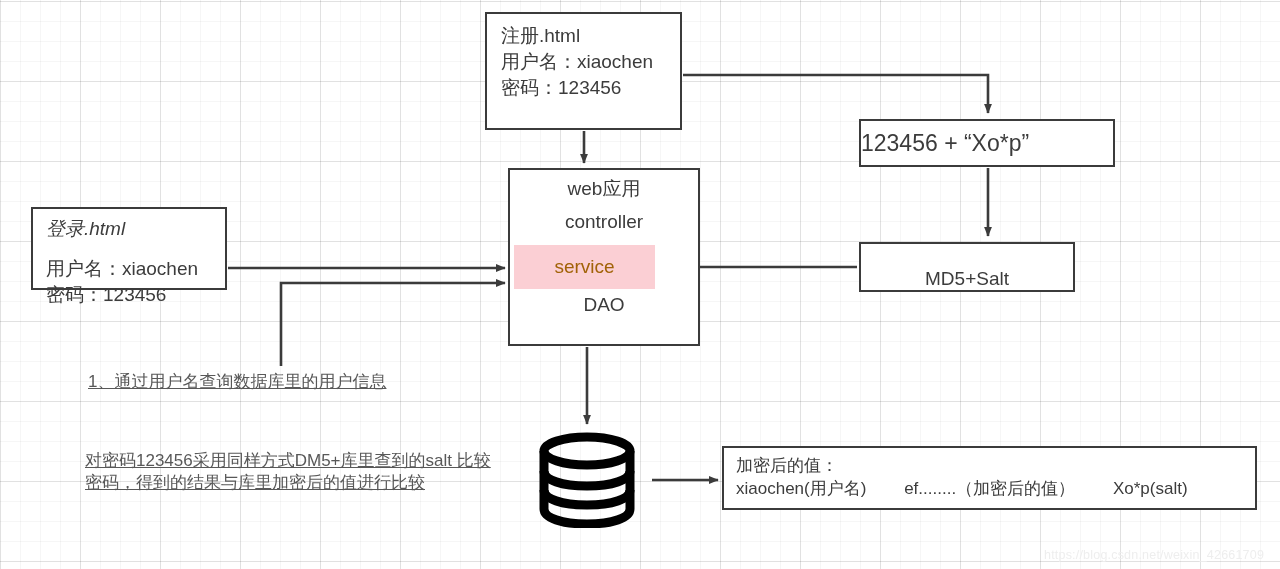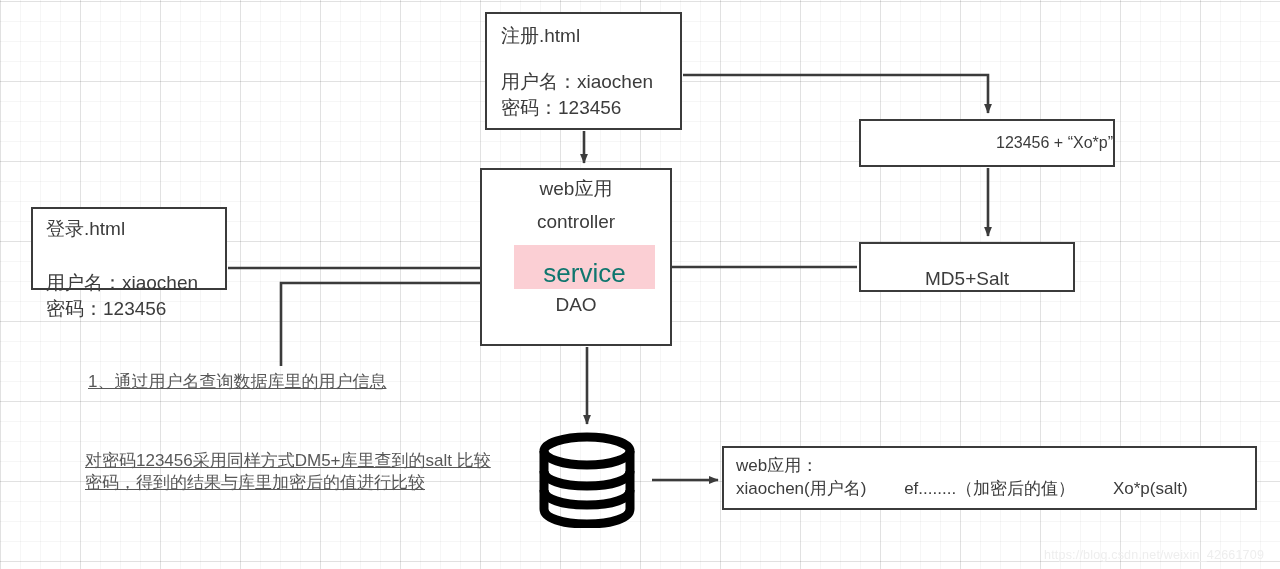--- a/index.html
+++ b/index.html
@@ -42,60 +42,60 @@
     line-height: 1.38;
   }
 
   
   #register-box {
     left: 485px; top: 12px;
     width: 197px; height: 118px;
     padding: 9px 0 0 14px;
     font-size: 19px;
   }
-  #register-box .title { margin-bottom: 20px; }
+  #register-box .title { }
   #register-box .line { font-size: 19px; }
 
   
   #login-box {
     left: 31px; top: 207px;
     width: 196px; height: 83px;
     padding: 7px 0 0 13px;
     font-size: 19px;
   }
-  #login-box .title { margin-bottom: 28px; }
+  #login-box .title { margin-bottom: 14px; font-style: italic; }
 
   
   #webapp-box {
-    left: 480px; top: 168px;
+    left: 508px; top: 168px;
     width: 192px; height: 178px;
     text-align: center;
     font-size: 19px;
   }
   #webapp-box .wa-title { margin-top: 6px; }
   #webapp-box .wa-controller { margin-top: 7px; }
   #service-band {
     position: absolute;
     left: 514px; top: 245px;
     width: 141px; height: 44px;
     background: #fbcfd4;
     display: flex;
-    align-items: flex-end;
+    align-items: center;
     justify-content: center;
-    font-size: 26px;
-    color: #0f766e;
+    font-size: 19px;
+    color: #a16207;
   }
   #webapp-box .wa-dao { margin-top: 57px; }
 
   
   #salt-box {
     left: 859px; top: 119px;
     width: 256px; height: 48px;
-    display: flex; align-items: center; justify-content: flex-end;
-    font-size: 16px;
+    display: flex; align-items: center; justify-content: flex-start;
+    font-size: 23px;
   }
   
   #md5-box {
     left: 859px; top: 242px;
     width: 216px; height: 50px;
     display: flex; align-items: flex-end; justify-content: center;
     font-size: 19px;
   }
   
   #dbstore-box {
@@ -200,21 +200,21 @@
 
   <div class="node" id="salt-box">
     <span>123456 + “Xo*p”</span>
   </div>
 
   <div class="node" id="md5-box">
     <span>MD5+Salt</span>
   </div>
 
   <div class="node" id="dbstore-box">
-    <div class="node-text">web应用：</div>
+    <div class="node-text">加密后的值：</div>
     <div class="node-text">xiaochen(用户名)        ef........（加密后的值）        Xo*p(salt)</div>
   </div>
 
   <div class="annot" id="annot-1">1、通过用户名查询数据库里的用户信息</div>
   <div class="annot" id="annot-3">对密码123456采用同样方式DM5+库里查到的salt 比较密码，得到的结果与库里加密后的值进行比较</div>
 
   <div id="watermark">https://blog.csdn.net/weixin_42661709</div>
 
 </div>
 

